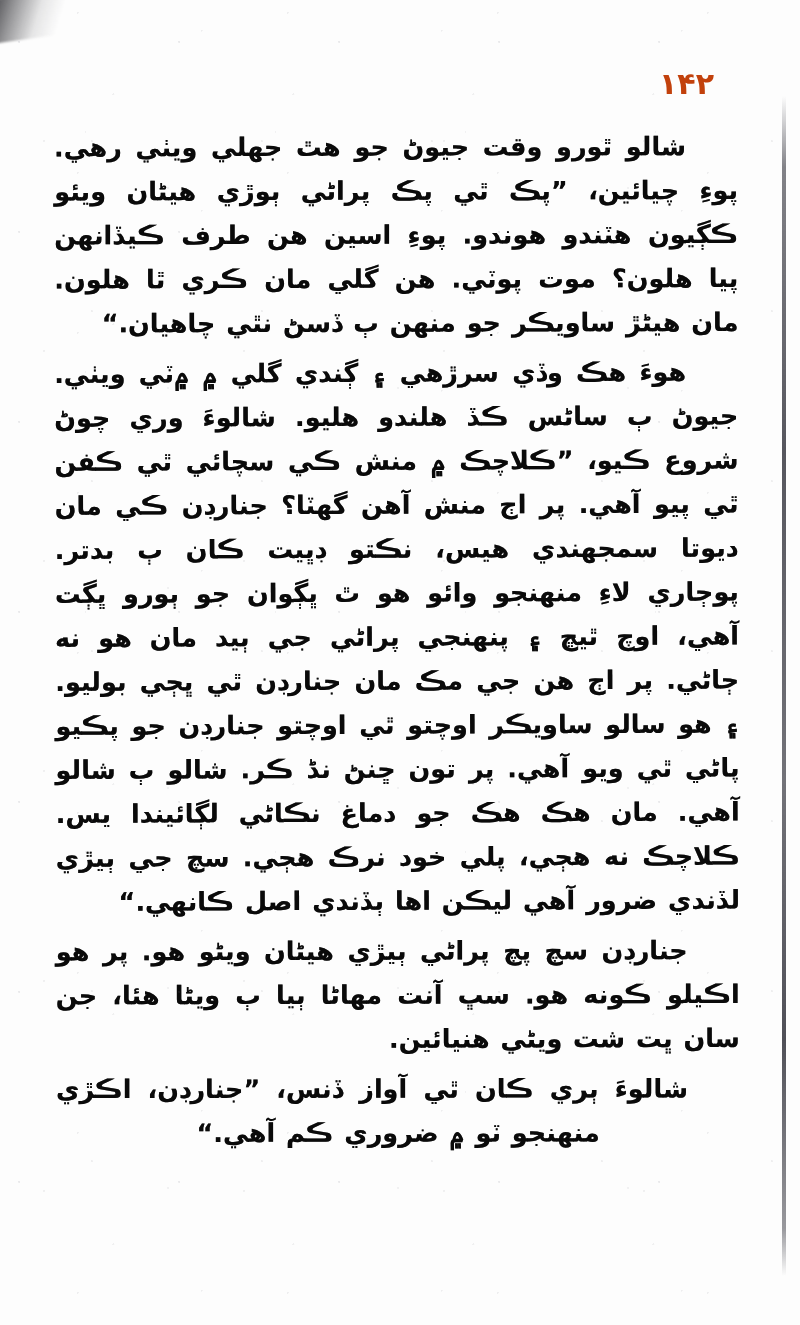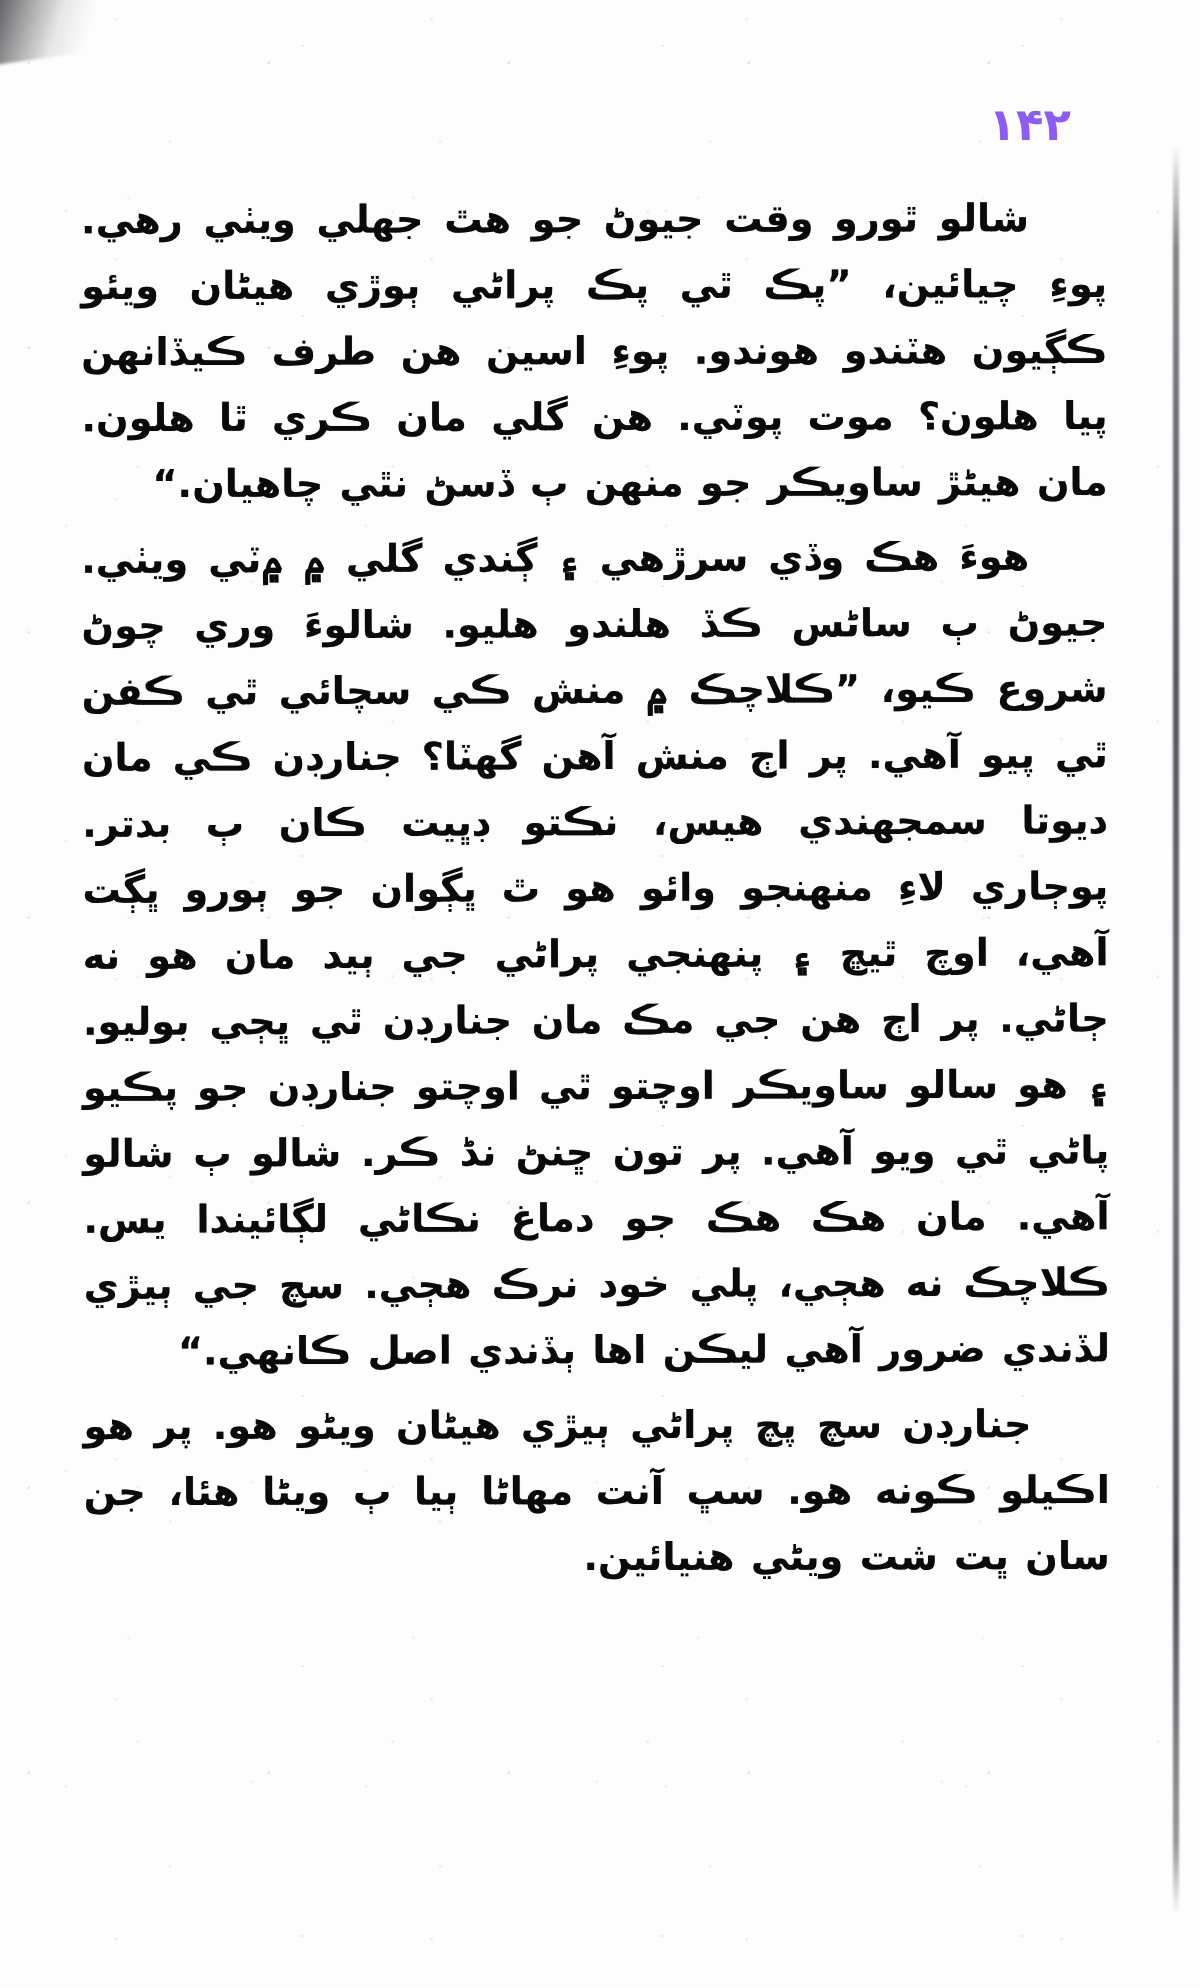--- a/index.html
+++ b/index.html
@@ -75,21 +75,21 @@
 
   
   .folio {
     position: absolute;
     top: 66px;
     right: 86px;
     font-family: "DejaVu Sans", sans-serif;
     font-size: 30px;
     font-weight: 700;
     letter-spacing: 1px;
-    color: #8b5cf6;
+    color: #c2410c;
     direction: rtl;
     z-index: 3;
   }
 
   
   .text-body {
     position: absolute;
     top: 124px;
     right: 62px;
     left: 54px;
@@ -139,15 +139,16 @@
 
   <div class="scan-smudge-topleft"></div>
   <div class="scan-edge-right"></div>
 
   <div class="folio">۱۴۲</div>
 
   <div class="text-body">
     <p class="para">شالو ٿورو وقت جيوڻ جو هٿ جهلي ويٺي رهي. پوءِ چيائين، ”پڪ ٿي پڪ پراڻي ٻوڙي هيڻان ويئو ڪڳيون هٽندو هوندو. پوءِ اسين هن طرف ڪيڏانهن پيا هلون؟ موت پوٽي. هن گلي مان ڪري ٿا هلون. مان هيڻڙ ساويڪر جو منهن ٻ ڏسڻ نٿي چاهيان.“</p>
     <p class="para">هوءَ هڪ وڏي سرڙهي ۽ ڳندي گلي ۾ ۾ٽي ويٺي. جيوڻ ٻ ساڻس ڪڏ هلندو هليو. شالوءَ وري چوڻ شروع ڪيو، ”ڪلاچڪ ۾ منش ڪي سچائي ٿي ڪفن ٿي پيو آهي. پر اڄ منش آهن گهٽا؟ جنارڊن ڪي مان ديوتا سمجهندي هيس، نڪتو ڊڀيت ڪان ٻ بدتر. پوڄاري لاءِ منهنجو وائو هو ٿ ڀڳوان جو ٻورو ڀڳت آهي، اوچ ٿيڇ ۽ پنهنجي پراڻي جي ٻيد مان هو نه ڄاڻي. پر اڄ هن جي مڪ مان جنارڊن ٿي ڀڄي بوليو. ۽ هو سالو ساويڪر اوچتو ٿي اوچتو جنارڊن جو پڪيو پاڻي ٿي ويو آهي. پر تون ڇنڻ نڈ ڪر. شالو ٻ شالو آهي. مان هڪ هڪ جو دماغ نڪاڻي لڳائيندا يس. ڪلاچڪ نه هڄي، پلي خود نرڪ هڄي. سچ جي ٻيڙي لڏندي ضرور آهي ليڪن اها ٻڏندي اصل ڪانهي.“</p>
     <p class="para">جنارڊن سچ پچ پراڻي ٻيڙي هيڻان ويڻو هو. پر هو اڪيلو ڪونه هو. سڀ آنت مهاڻا ٻيا ٻ ويڻا هئا، جن سان ڀت شت ويڻي هنيائين.</p>
+    <p class="para closing-centered">شالوءَ ٻري ڪان ٿي آواز ڏنس، ”جنارڊن، اڪڙي منهنجو ٽو ۾ ضروري ڪم آهي.“</p>
   </div>
 
 </div>
 
 </body></html>

